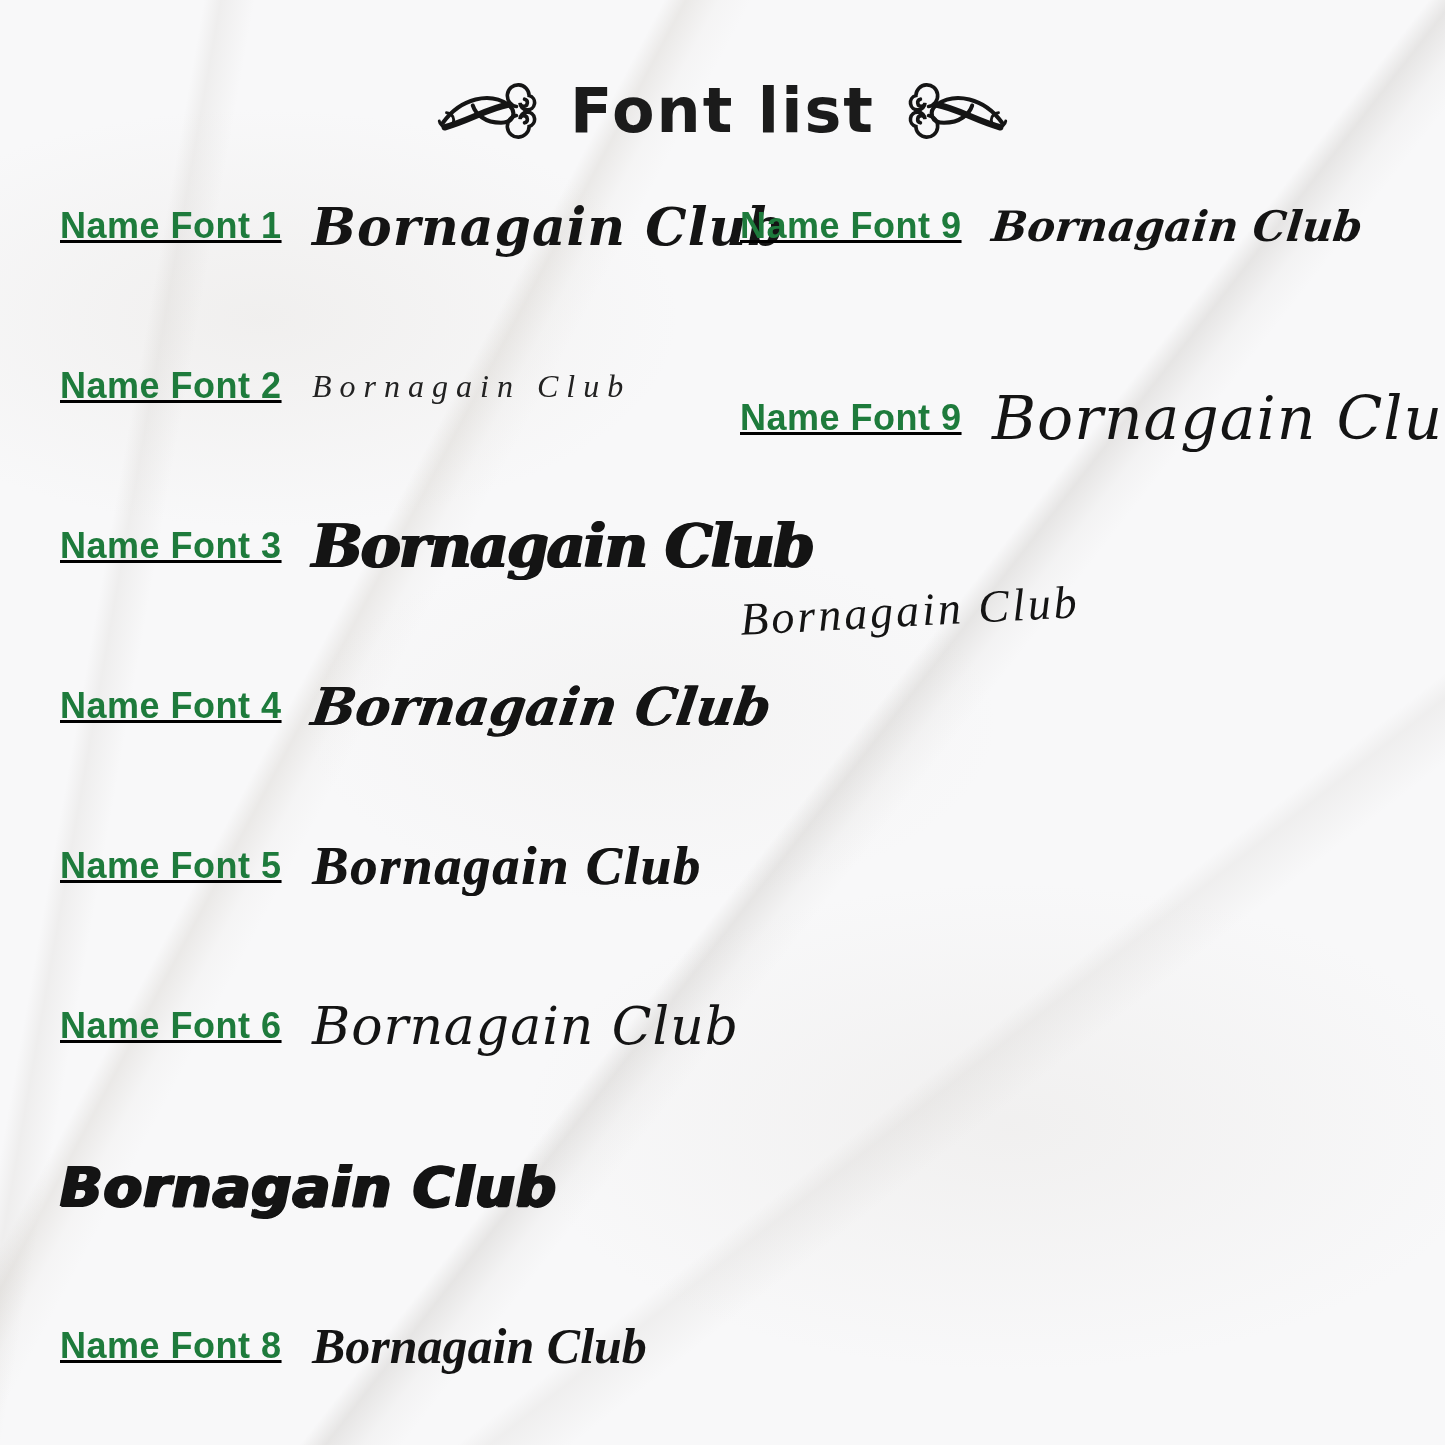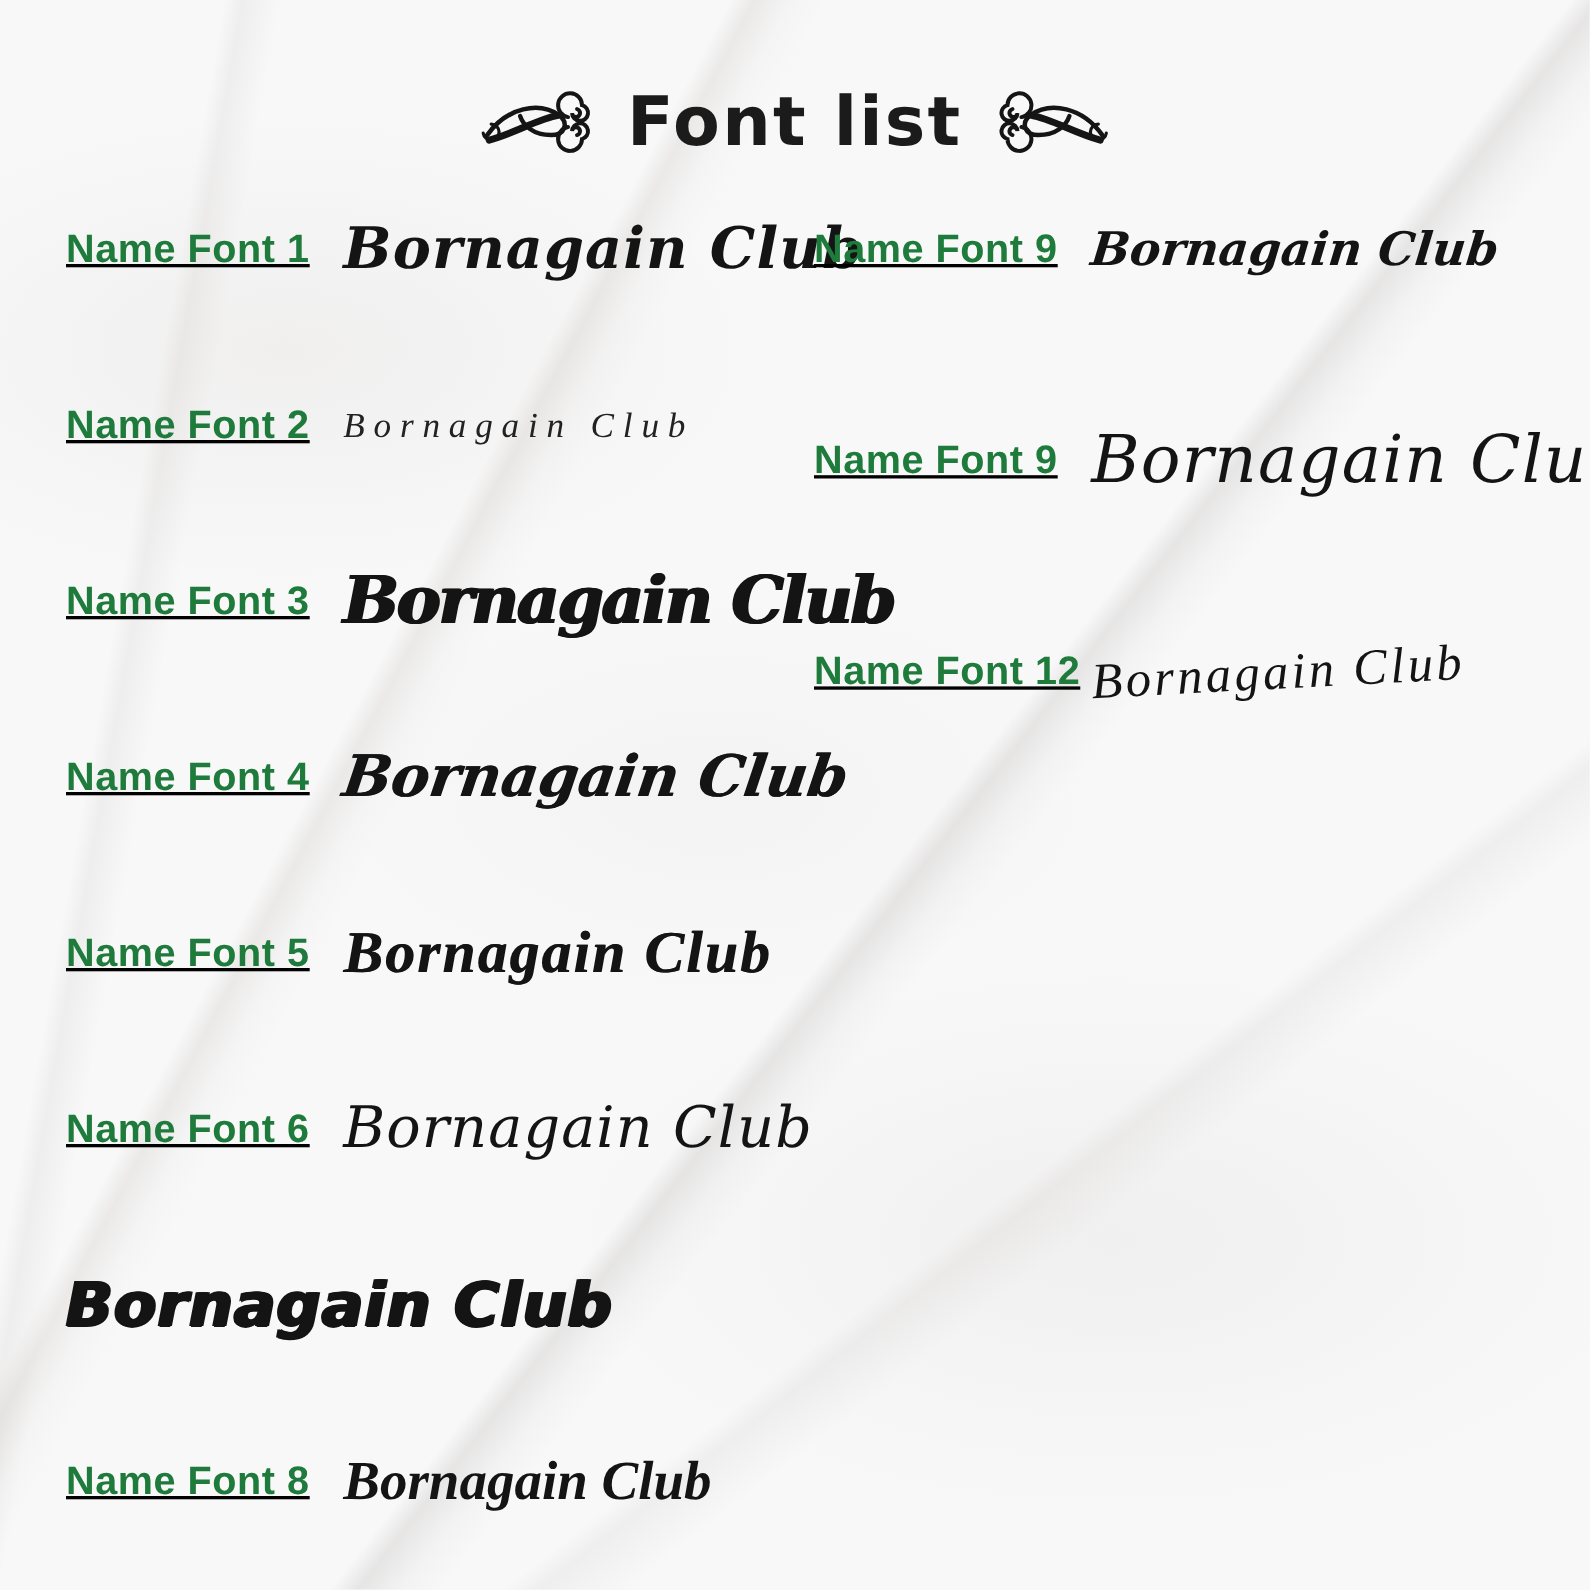--- a/index.html
+++ b/index.html
@@ -116,17 +116,16 @@
   <div class="col col-right">
     <div class="font-row">
       <span class="font-label">Name Font 9</span>
       <span class="sample-wrap"><span class="sample s9">Bornagain Club</span></span>
     </div>
     <div class="font-row">
       <span class="font-label">Name Font 9</span>
       <span class="sample-wrap"><span class="sample s10">Bornagain Club</span></span>
     </div>
     <div class="font-row">
-      <span class="font-label">Name Font 12</span>
       <span class="sample-wrap"><span class="sample s12">Bornagain Club</span></span>
     </div>
   </div>
 </div>
 
 </body></html>

